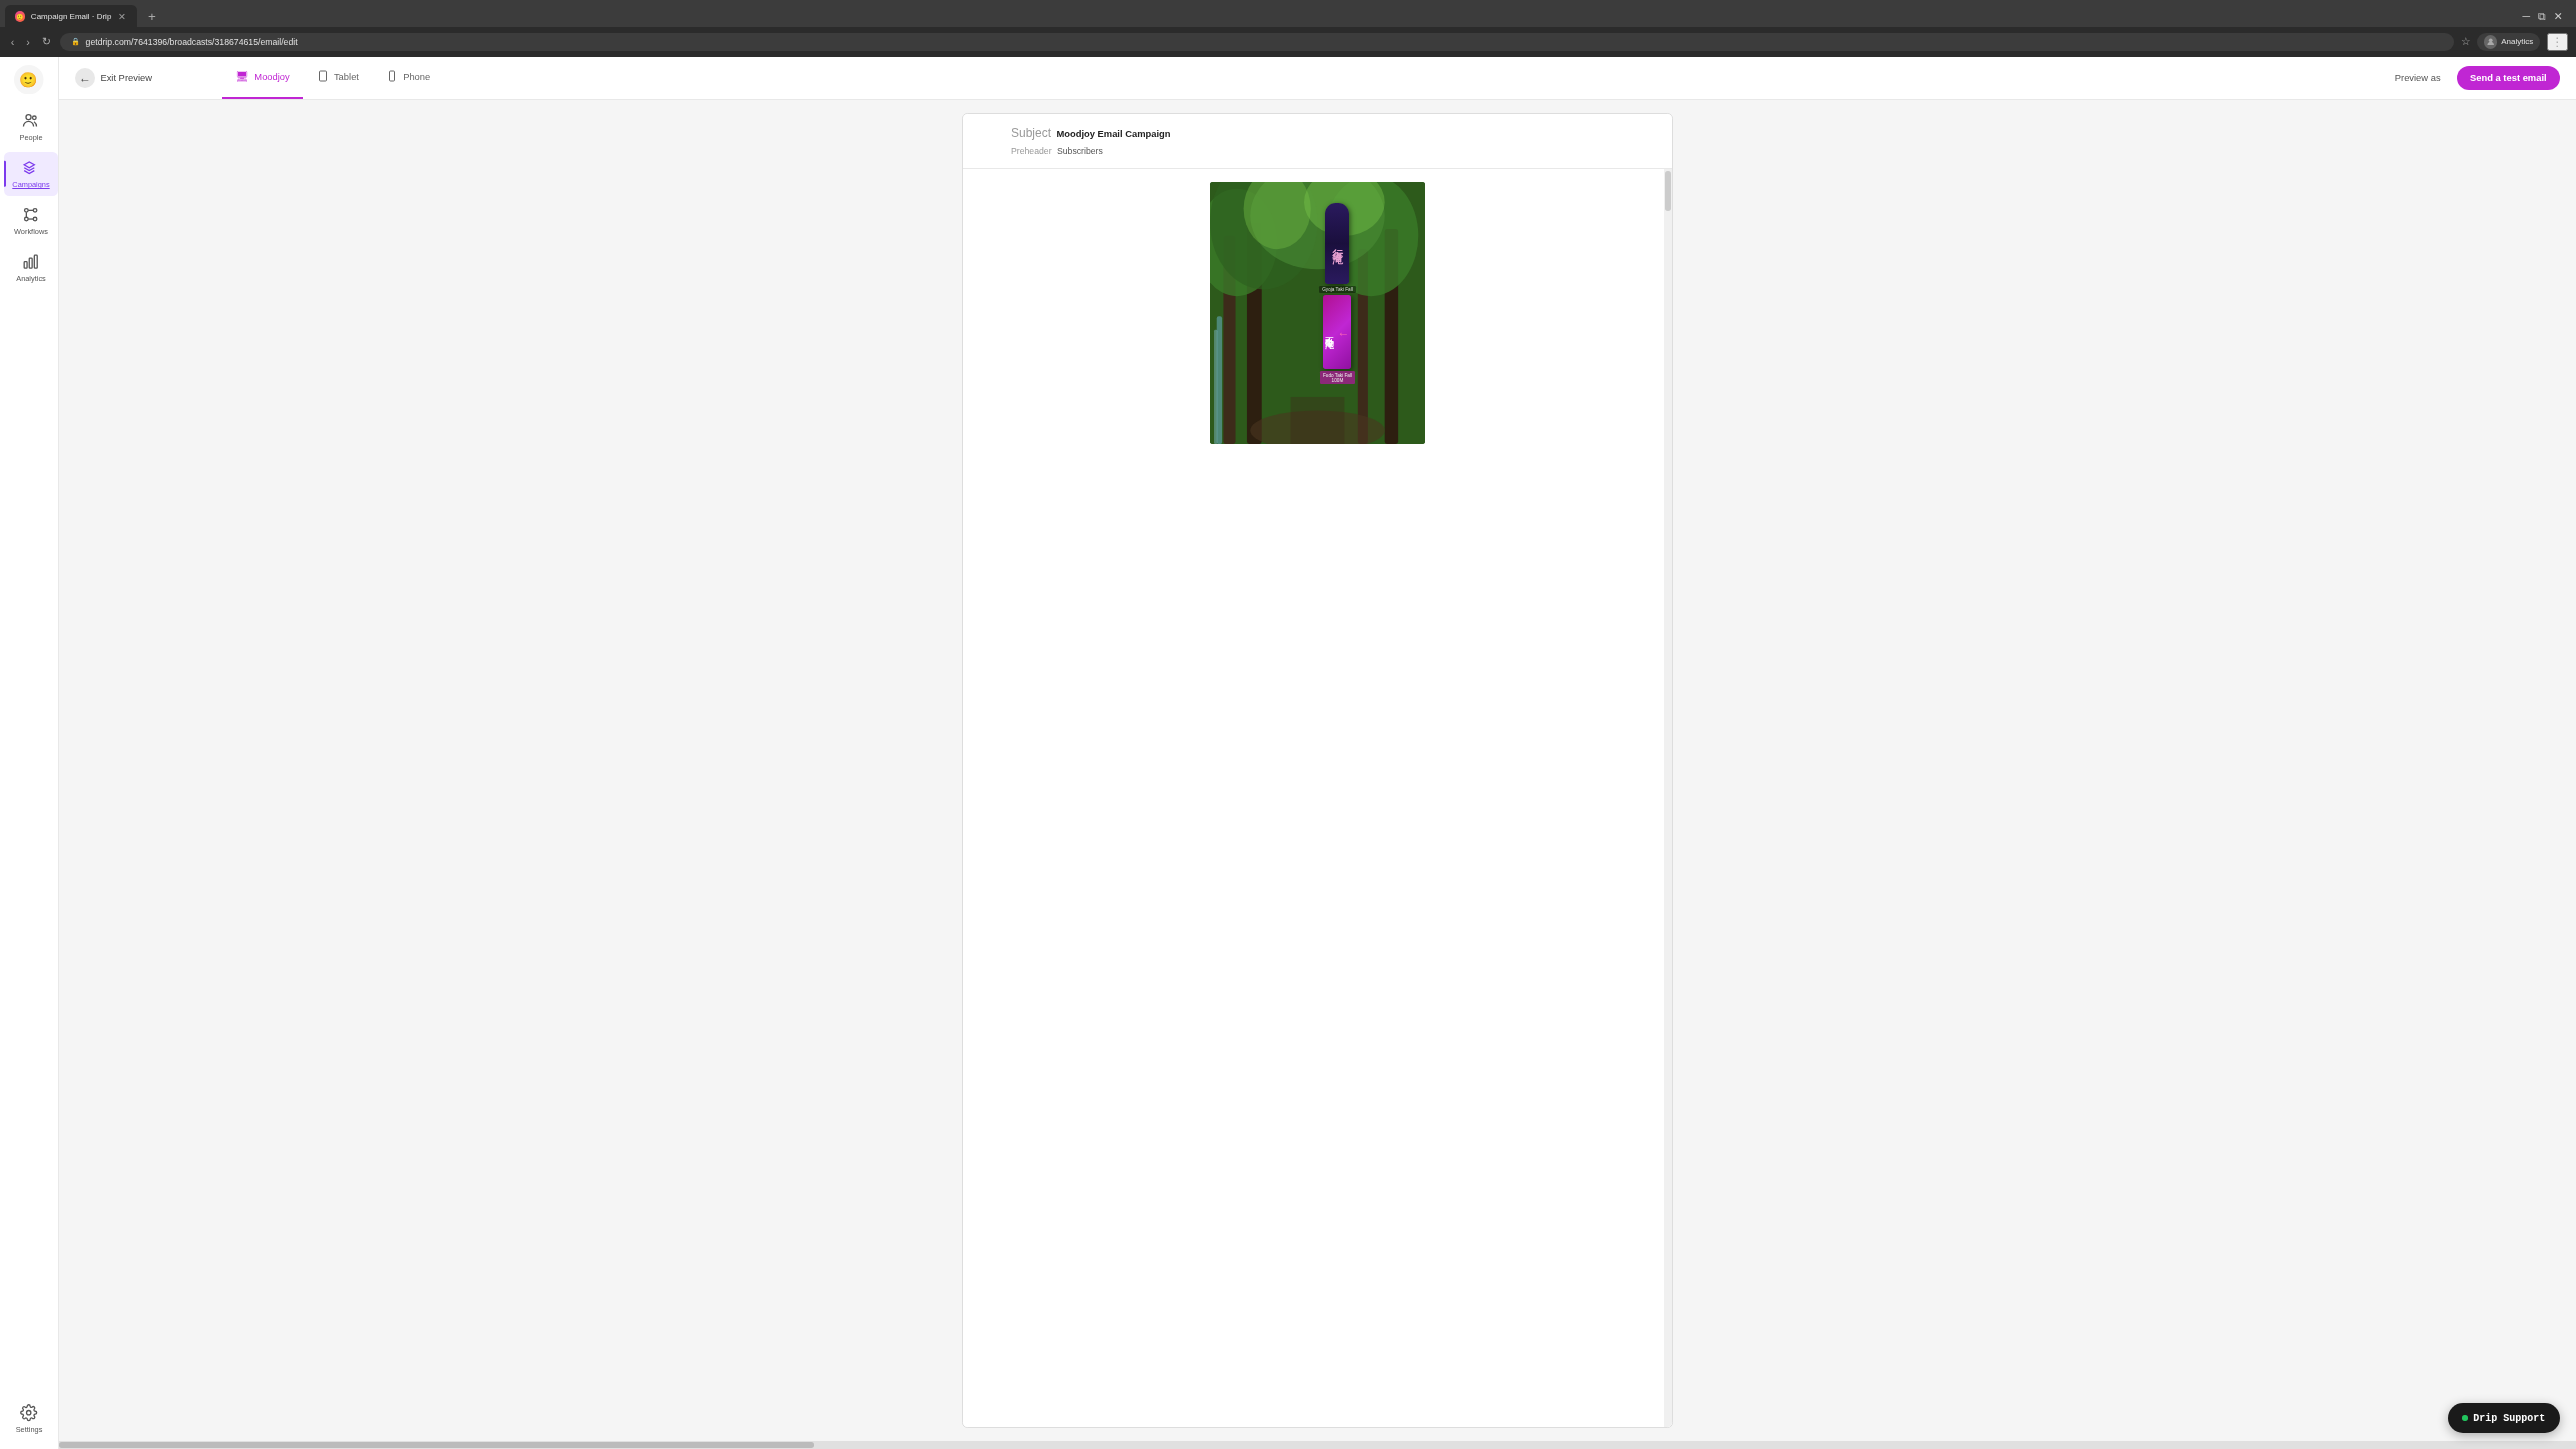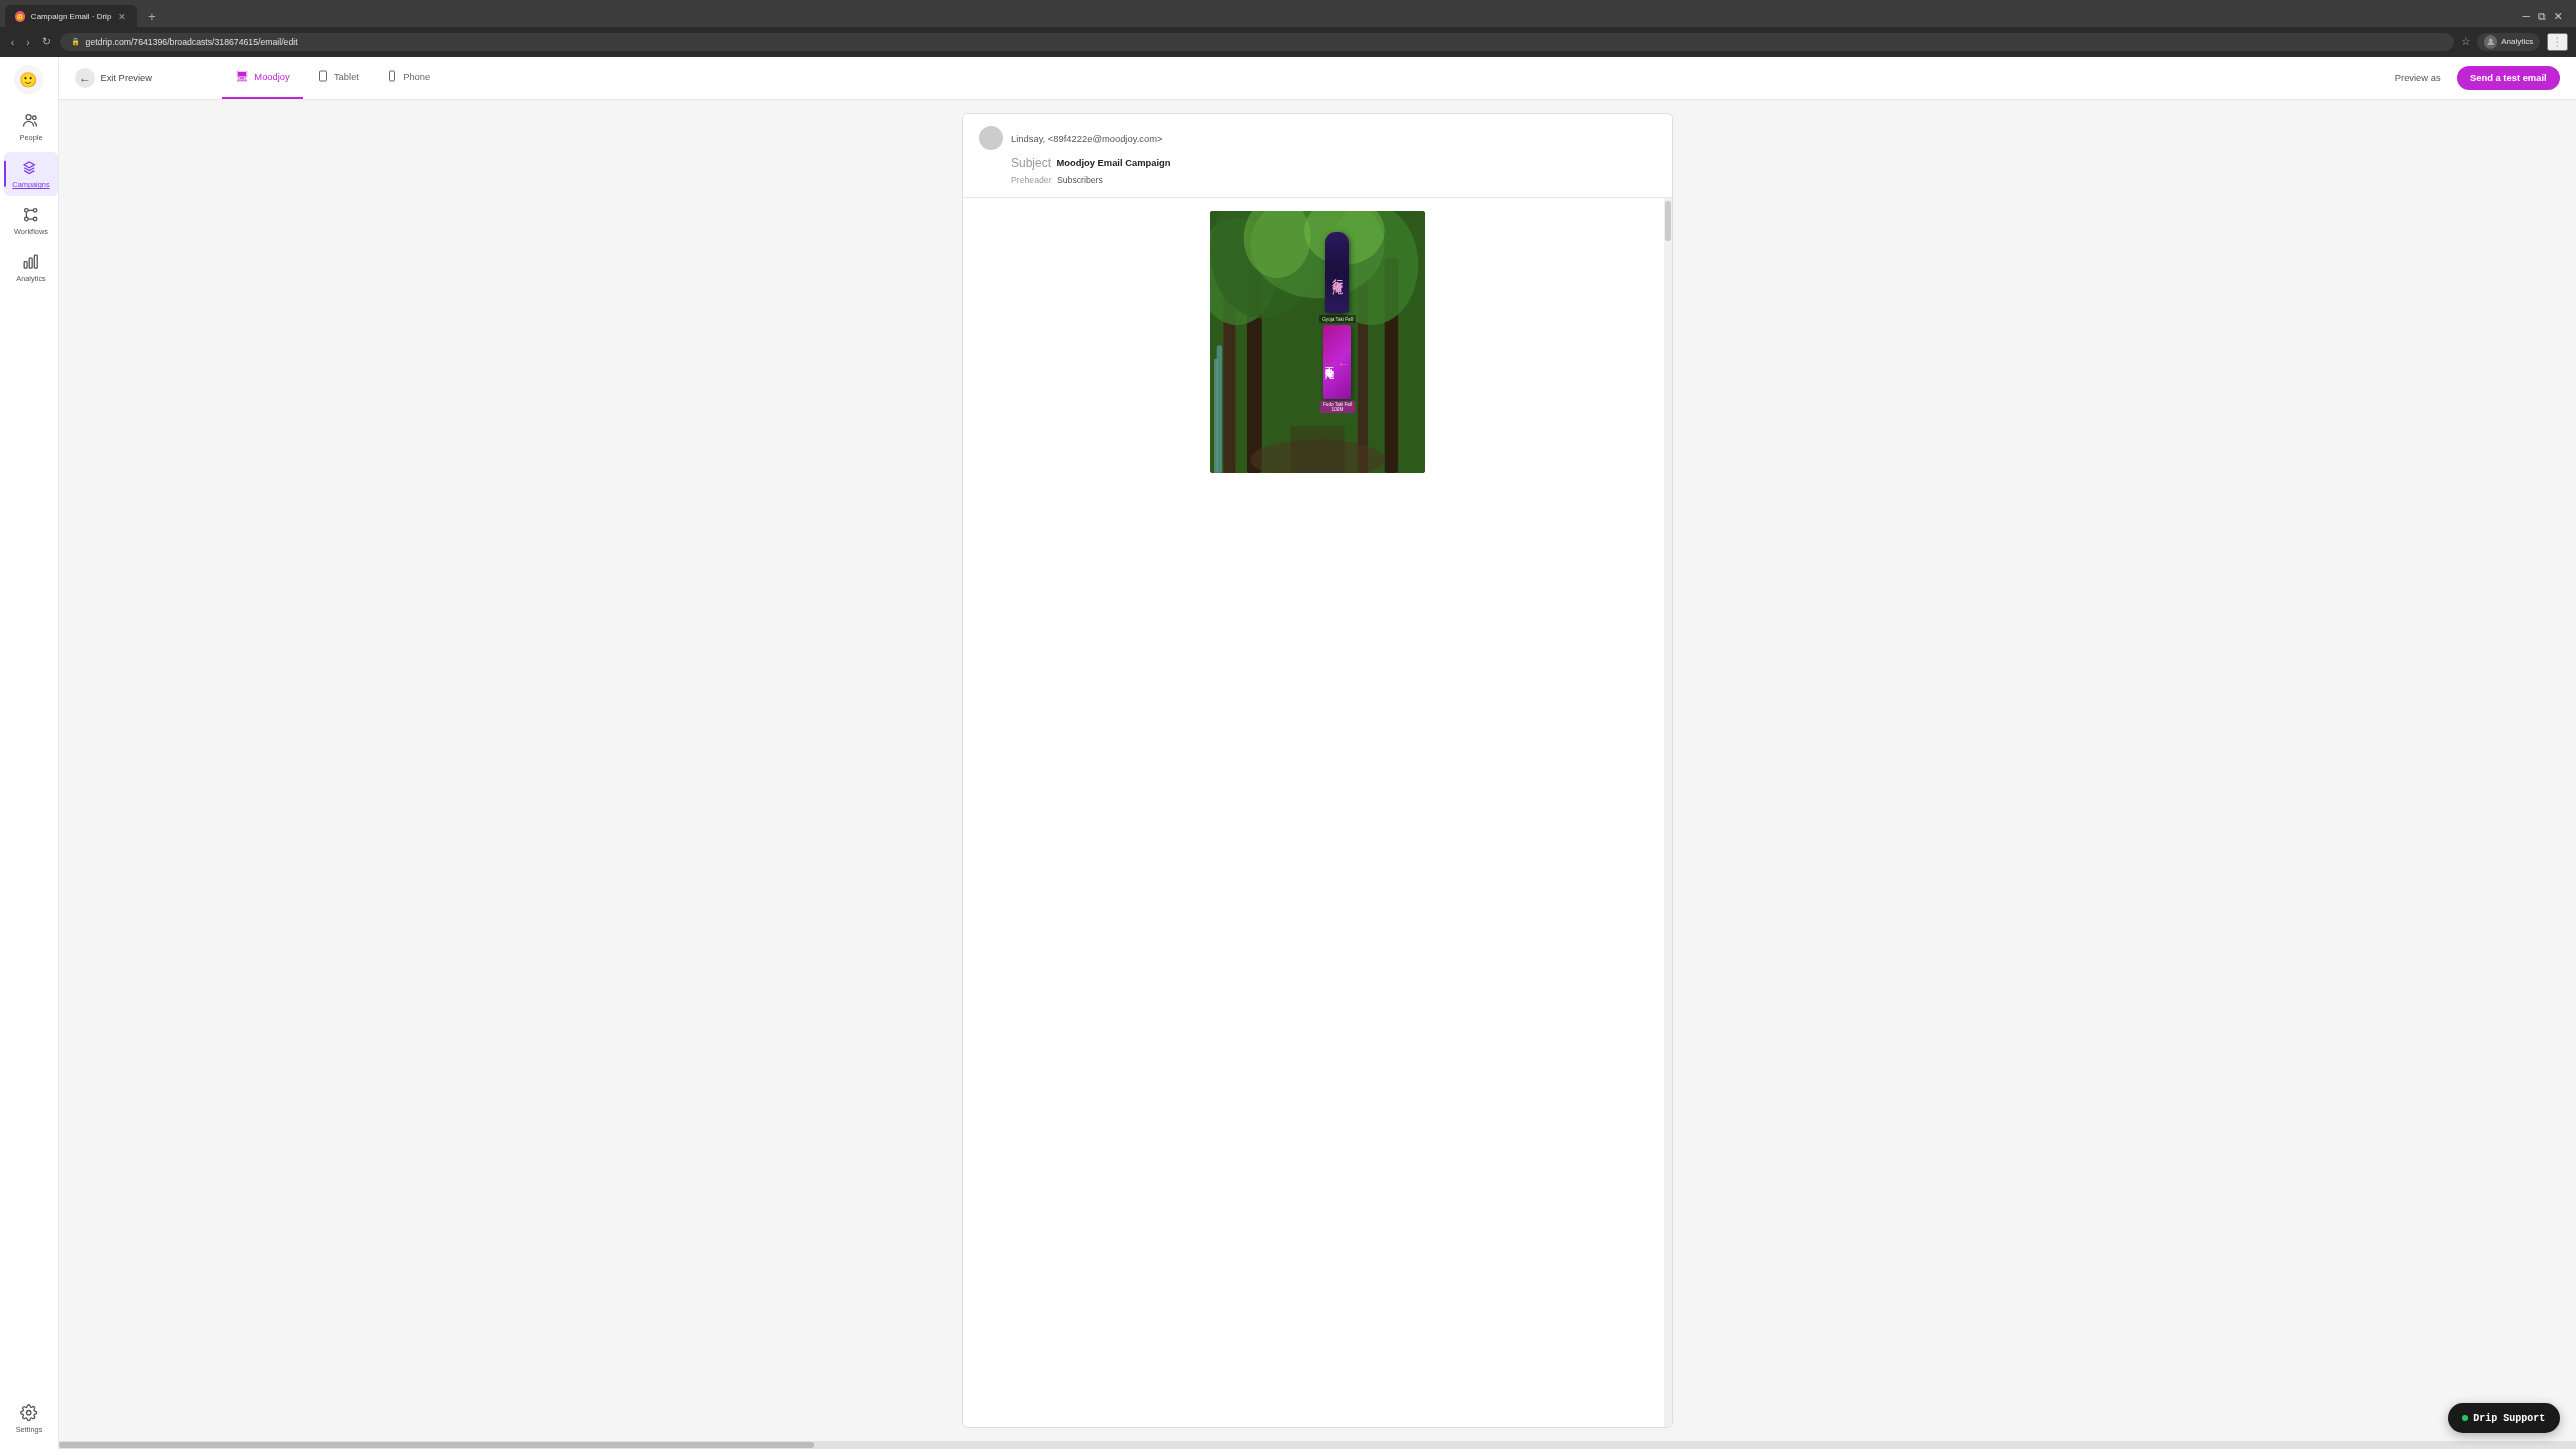--- a/index.html
+++ b/index.html
@@ -251,24 +251,20 @@
       </div>
 
       <button class="preview-as-btn">Preview as</button>
       <button class="send-test-btn">Send a test email</button>
     </div>
 
     <div class="email-preview-wrapper">
       <div class="email-container">
 
         <div class="email-header">
-          <div class="email-header-top">
-            <div class="avatar-circle"></div>
-            <span class="sender-email">Lindsay, &lt;89f4222e@moodjoy.com&gt;</span>
-          </div>
           <div class="subject-row">
             <span class="subject-label">Subject</span>
             <span class="subject-value">Moodjoy Email Campaign</span>
           </div>
           <div class="preheader-row">
             <span class="preheader-label">Preheader</span>
             <span class="preheader-value">Subscribers</span>
           </div>
         </div>
 

